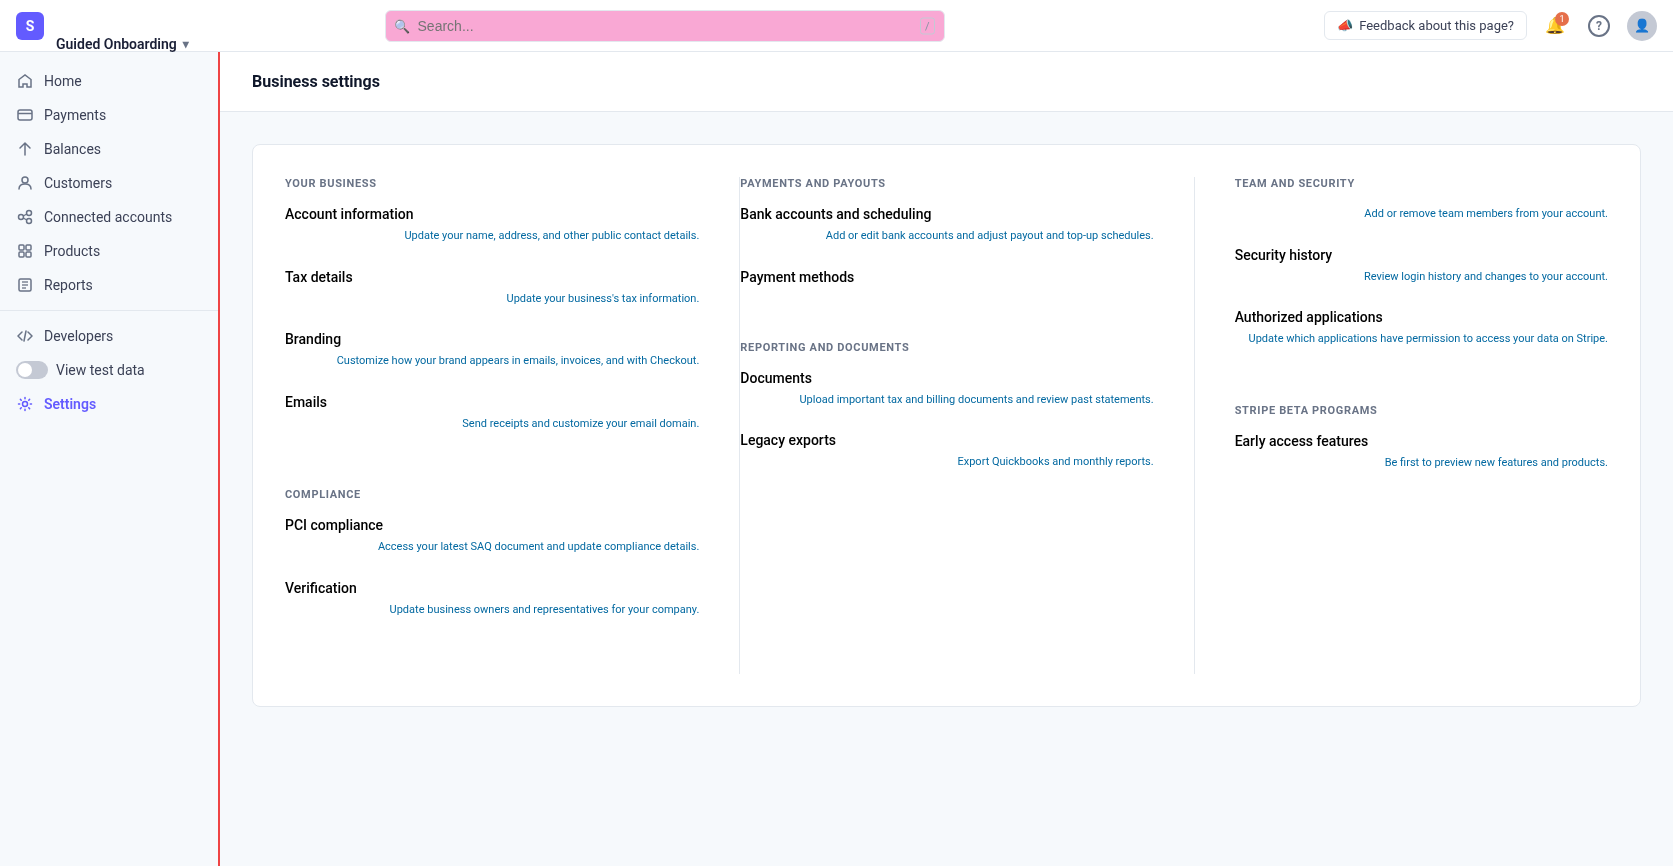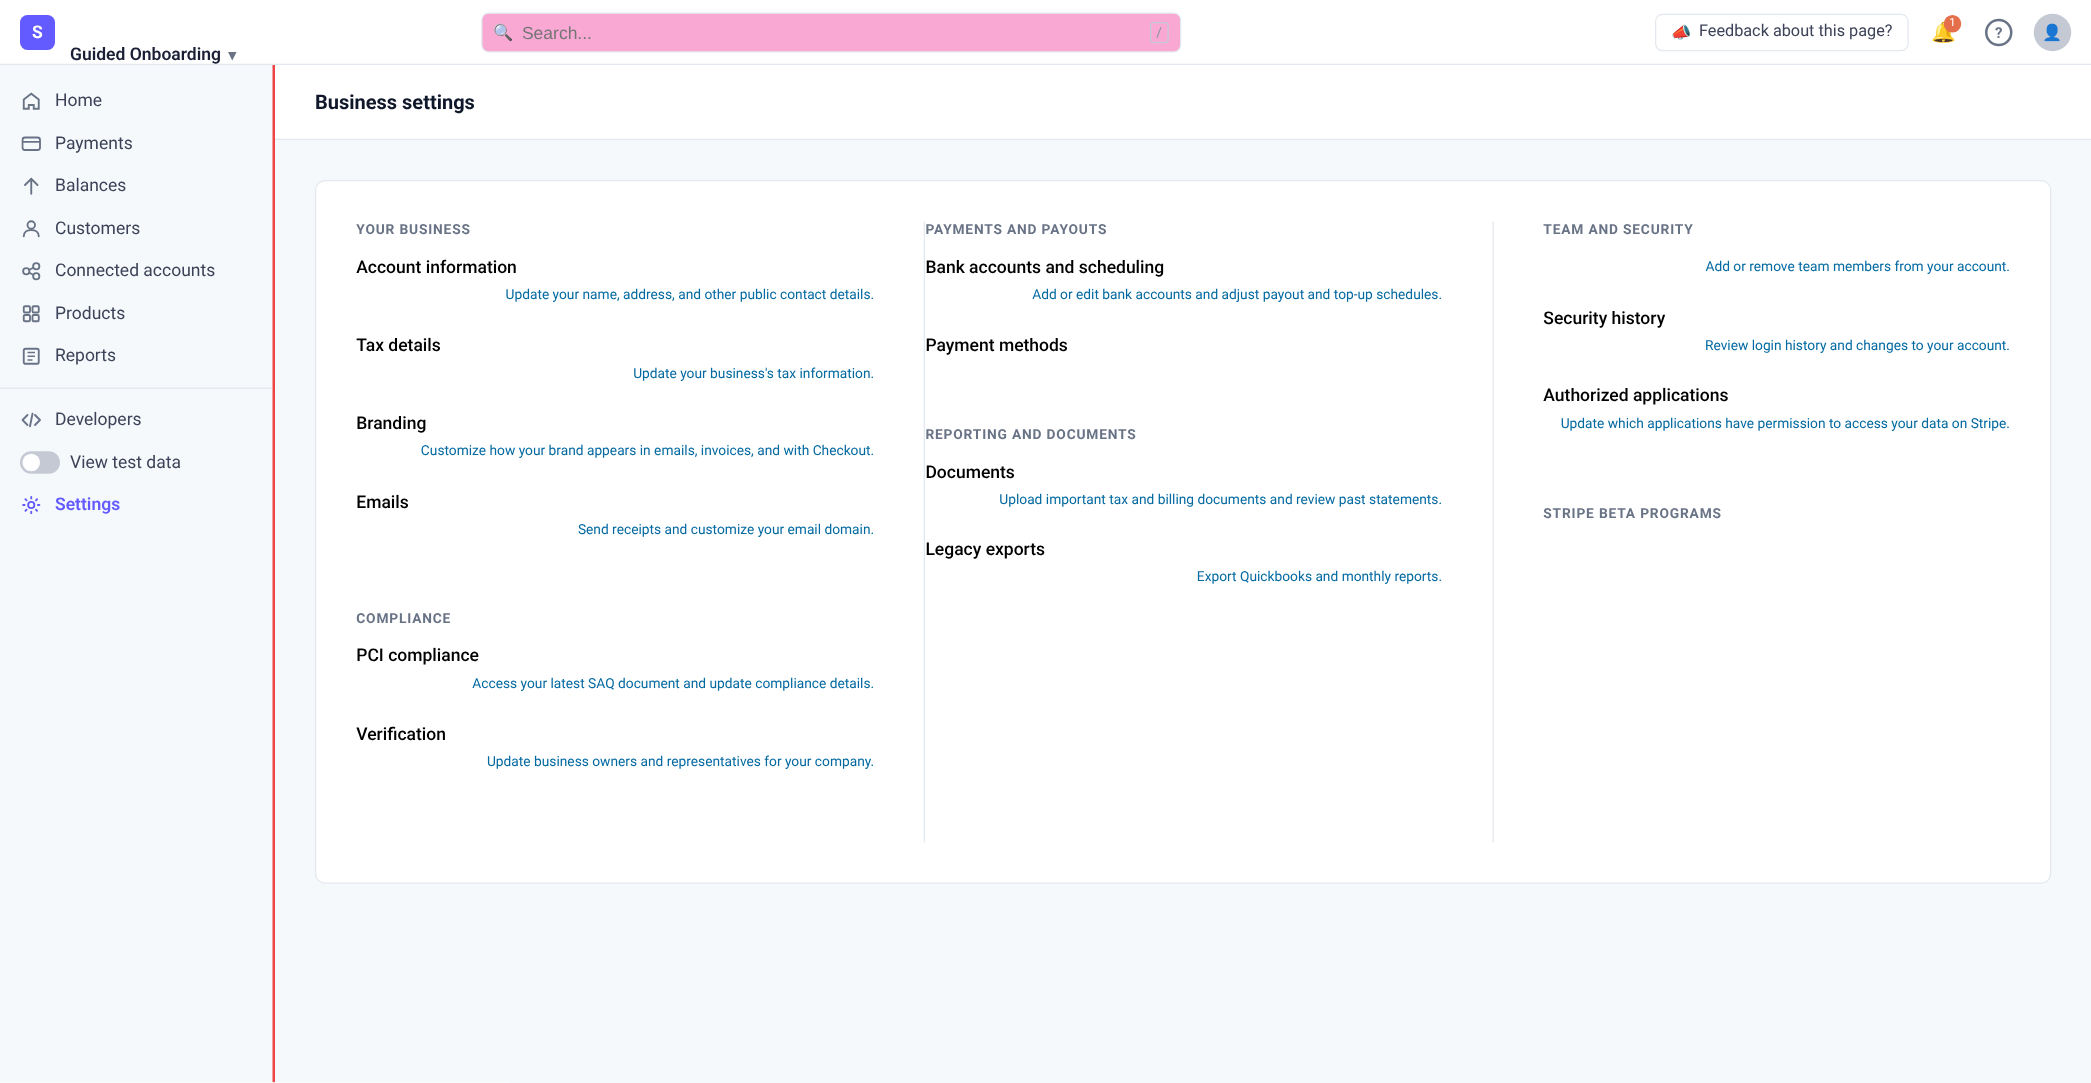--- a/index.html
+++ b/index.html
@@ -252,18 +252,22 @@
               <a class="settings-link">Security history</a>
               <div class="settings-desc">Review login history and changes to your account.</div>
             </div>
             <div class="settings-link-group">
               <a class="settings-link">Authorized applications</a>
               <div class="settings-desc">Update which applications have permission to access your data on Stripe.</div>
             </div>
           </div>
           <div class="settings-section">
             <div class="settings-section-title">STRIPE BETA PROGRAMS</div>
+            <div class="settings-link-group">
+              <a class="settings-link">Early access features</a>
+              <div class="settings-desc">Be first to preview new features and products.</div>
+            </div>
           </div>
         </div>
       </div>
     </div>
   </main>
 </div>
 
 </body></html>

